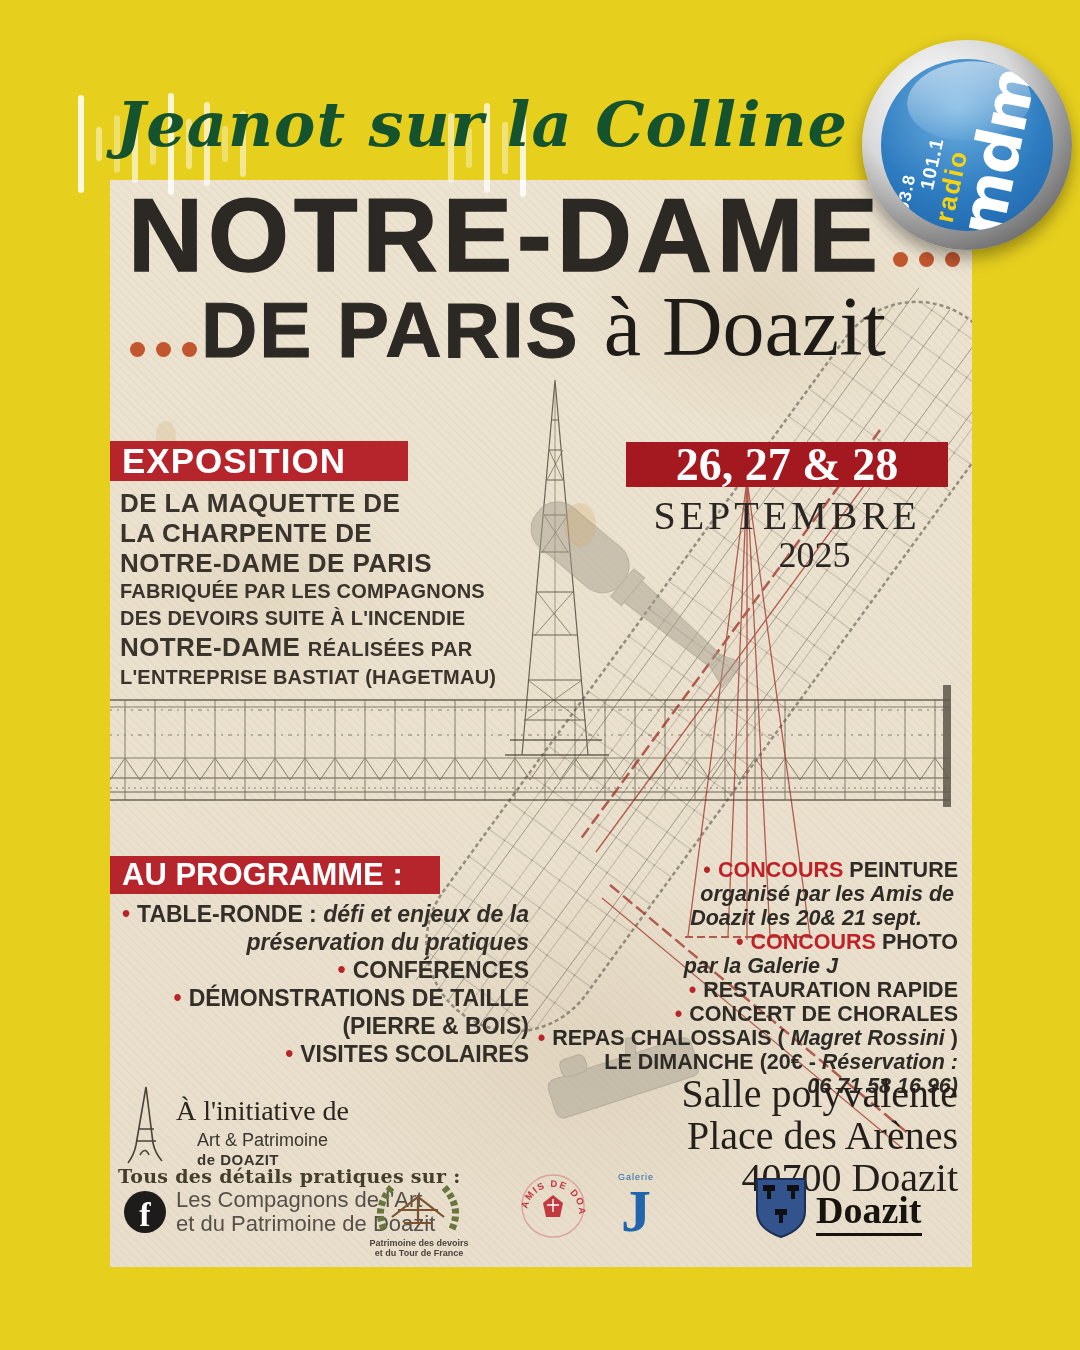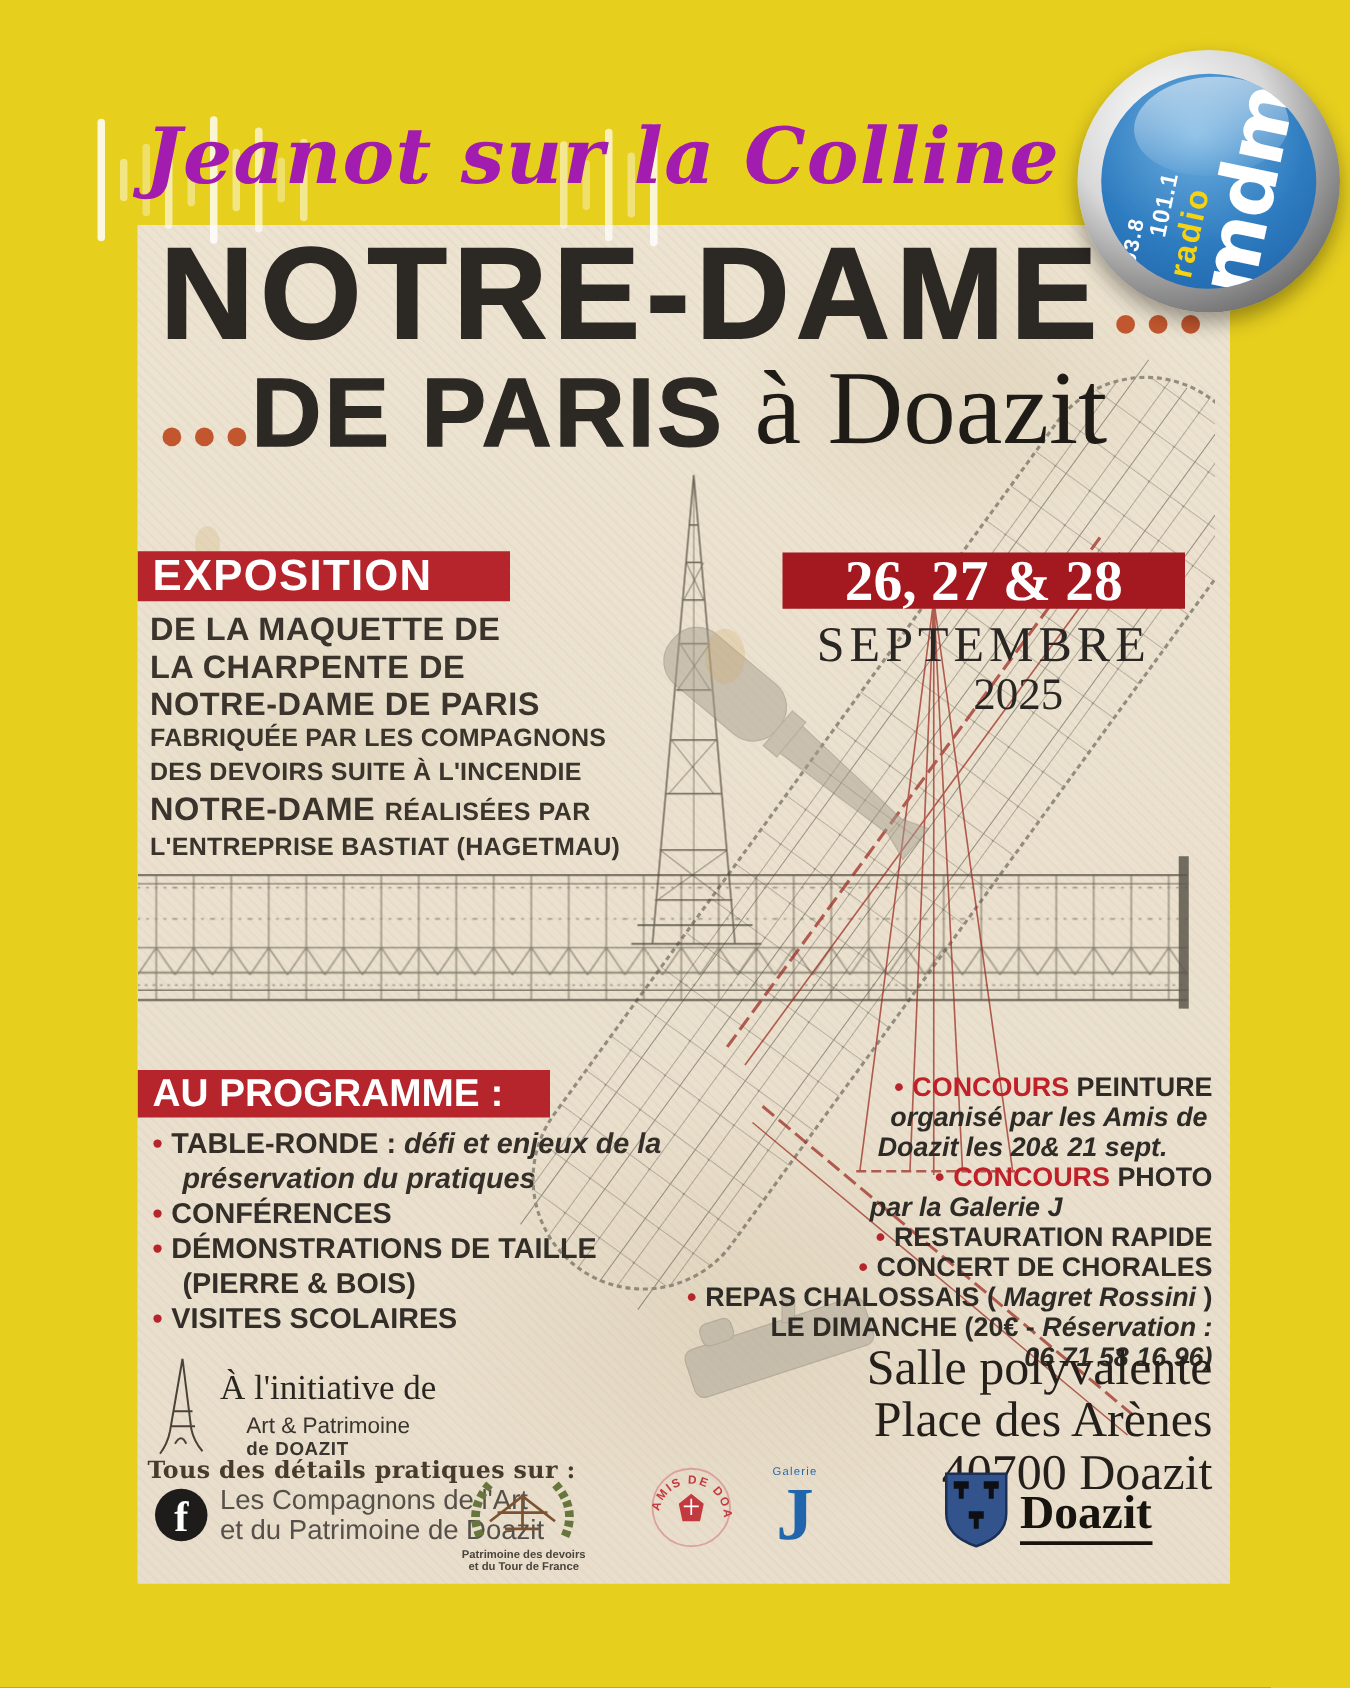--- a/index.html
+++ b/index.html
@@ -12,31 +12,31 @@
   #barsA{left:78px;top:86px;}
   #barsA i:nth-child(1){height:98px;opacity:.85}#barsA i:nth-child(2){height:34px;opacity:.45}
   #barsA i:nth-child(3){height:58px;opacity:.35}#barsA i:nth-child(4){height:78px;opacity:.6}
   #barsA i:nth-child(5){height:42px;opacity:.4}#barsA i:nth-child(6){height:102px;opacity:.8}
   #barsA i:nth-child(7){height:50px;opacity:.45}#barsA i:nth-child(8){height:84px;opacity:.65}
   #barsA i:nth-child(9){height:36px;opacity:.35}#barsA i:nth-child(10){height:66px;opacity:.5}
   #barsB{left:448px;top:90px;}
   #barsB i:nth-child(1){height:70px;opacity:.5}#barsB i:nth-child(2){height:40px;opacity:.35}
   #barsB i:nth-child(3){height:90px;opacity:.7}#barsB i:nth-child(4){height:52px;opacity:.4}
   #barsB i:nth-child(5){height:98px;opacity:.8}
-  .script-title{position:absolute;left:116px;top:88px;z-index:2;color:#a21caf;white-space:nowrap;
+  .script-title{position:absolute;left:116px;top:88px;z-index:2;color:#14532d;white-space:nowrap;
       font-family:"DejaVu Serif",cursive;font-style:italic;font-weight:bold;font-size:62px;letter-spacing:1px;}
 
   
   #poster{position:absolute;left:110px;top:180px;width:862px;height:1087px;overflow:hidden;
     background:
       radial-gradient(ellipse 300px 200px at 75% 12%, rgba(188,168,128,.20), transparent 60%),
       radial-gradient(ellipse 260px 180px at 18% 38%, rgba(188,168,128,.16), transparent 60%),
       radial-gradient(ellipse 420px 300px at 55% 80%, rgba(180,158,120,.16), transparent 60%),
       repeating-linear-gradient(45deg, rgba(160,140,110,.05) 0 2px, transparent 2px 6px),
-      linear-gradient(#ece3d0,#e8decb); padding-left: 12px;}
+      linear-gradient(#ece3d0,#e8decb);}
   .decor{position:absolute;left:0;top:0;width:862px;height:1087px;}
 
   
   #headline{position:absolute;left:0;top:6px;width:862px;color:#2c2824;}
   .h-line1{display:flex;align-items:flex-end;margin-left:18px;}
   .h1{font-weight:bold;font-size:104px;line-height:.95;letter-spacing:5px;-webkit-text-stroke:1.5px #2c2824;white-space:nowrap;}
   .dots{display:flex;gap:11px;margin:0 0 18px 10px;}
   .dots b{width:15px;height:15px;border-radius:50%;background:#c2572f;}
   .h-line2{display:flex;align-items:flex-end;margin-left:20px;margin-top:0;}
   .h-line2 .dots{margin:0 4px 12px 0;}
@@ -57,21 +57,21 @@
   .in-big{font-size:26px;}
   .in-small{font-size:20px;text-align:right;}
 
   
   #date-month{position:absolute;left:516px;top:312px;width:322px;text-align:center;
       font-family:"Liberation Serif",serif;font-size:40px;letter-spacing:4px;color:#2a2623;}
   #date-year{position:absolute;left:516px;top:354px;width:322px;text-align:center;padding-left:55px;box-sizing:border-box;
       font-family:"Liberation Serif",serif;font-size:36px;color:#2a2623;}
 
   
-  #prog-list{position:absolute;left:12px;top:720px;color:#332e28;font-weight:bold;font-size:23px;line-height:28px;white-space:nowrap;}
+  #prog-list{position:absolute;left:12px;top:720px;color:#332e28;font-weight:bold;font-size:23px;line-height:28px;white-space:nowrap;text-align:right;}
   .bullet{color:#b6252b;margin-right:7px;}
   .it{font-style:italic;}
   .ind{padding-left:24px;}
 
   
   #activities{position:absolute;right:14px;top:678px;width:440px;text-align:right;
       font-weight:bold;font-size:21.5px;line-height:24px;color:#2e2a25;white-space:nowrap;}
   .act-red{color:#c02128;}
   .m4{margin-right:4px;}.m36{margin-right:36px;}.m120{margin-right:120px;}
 

